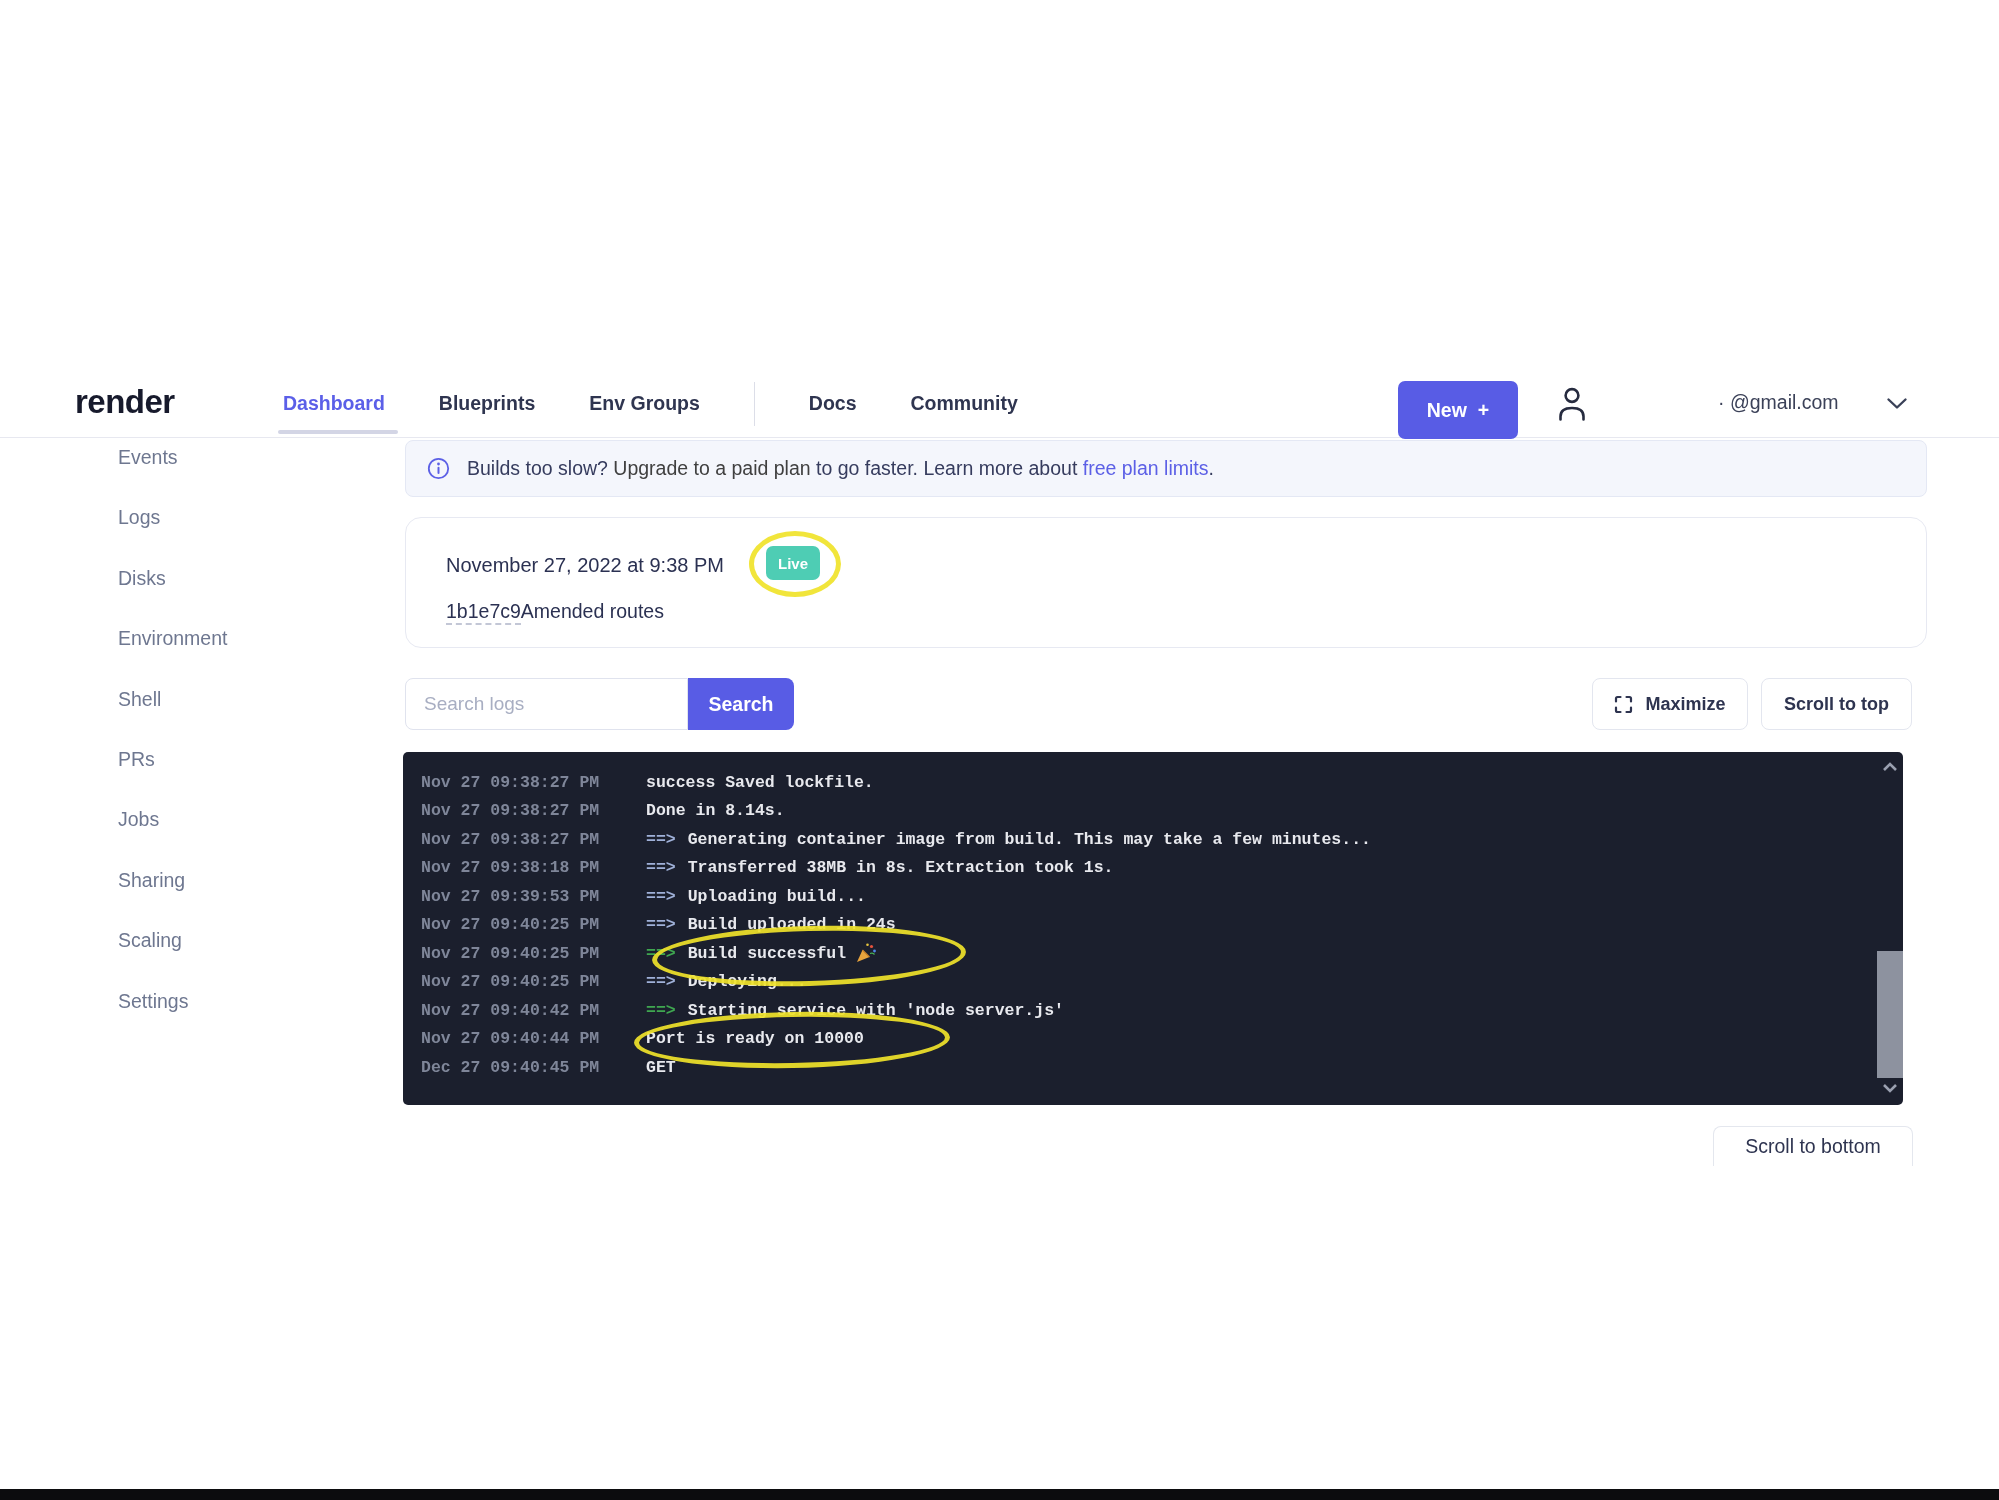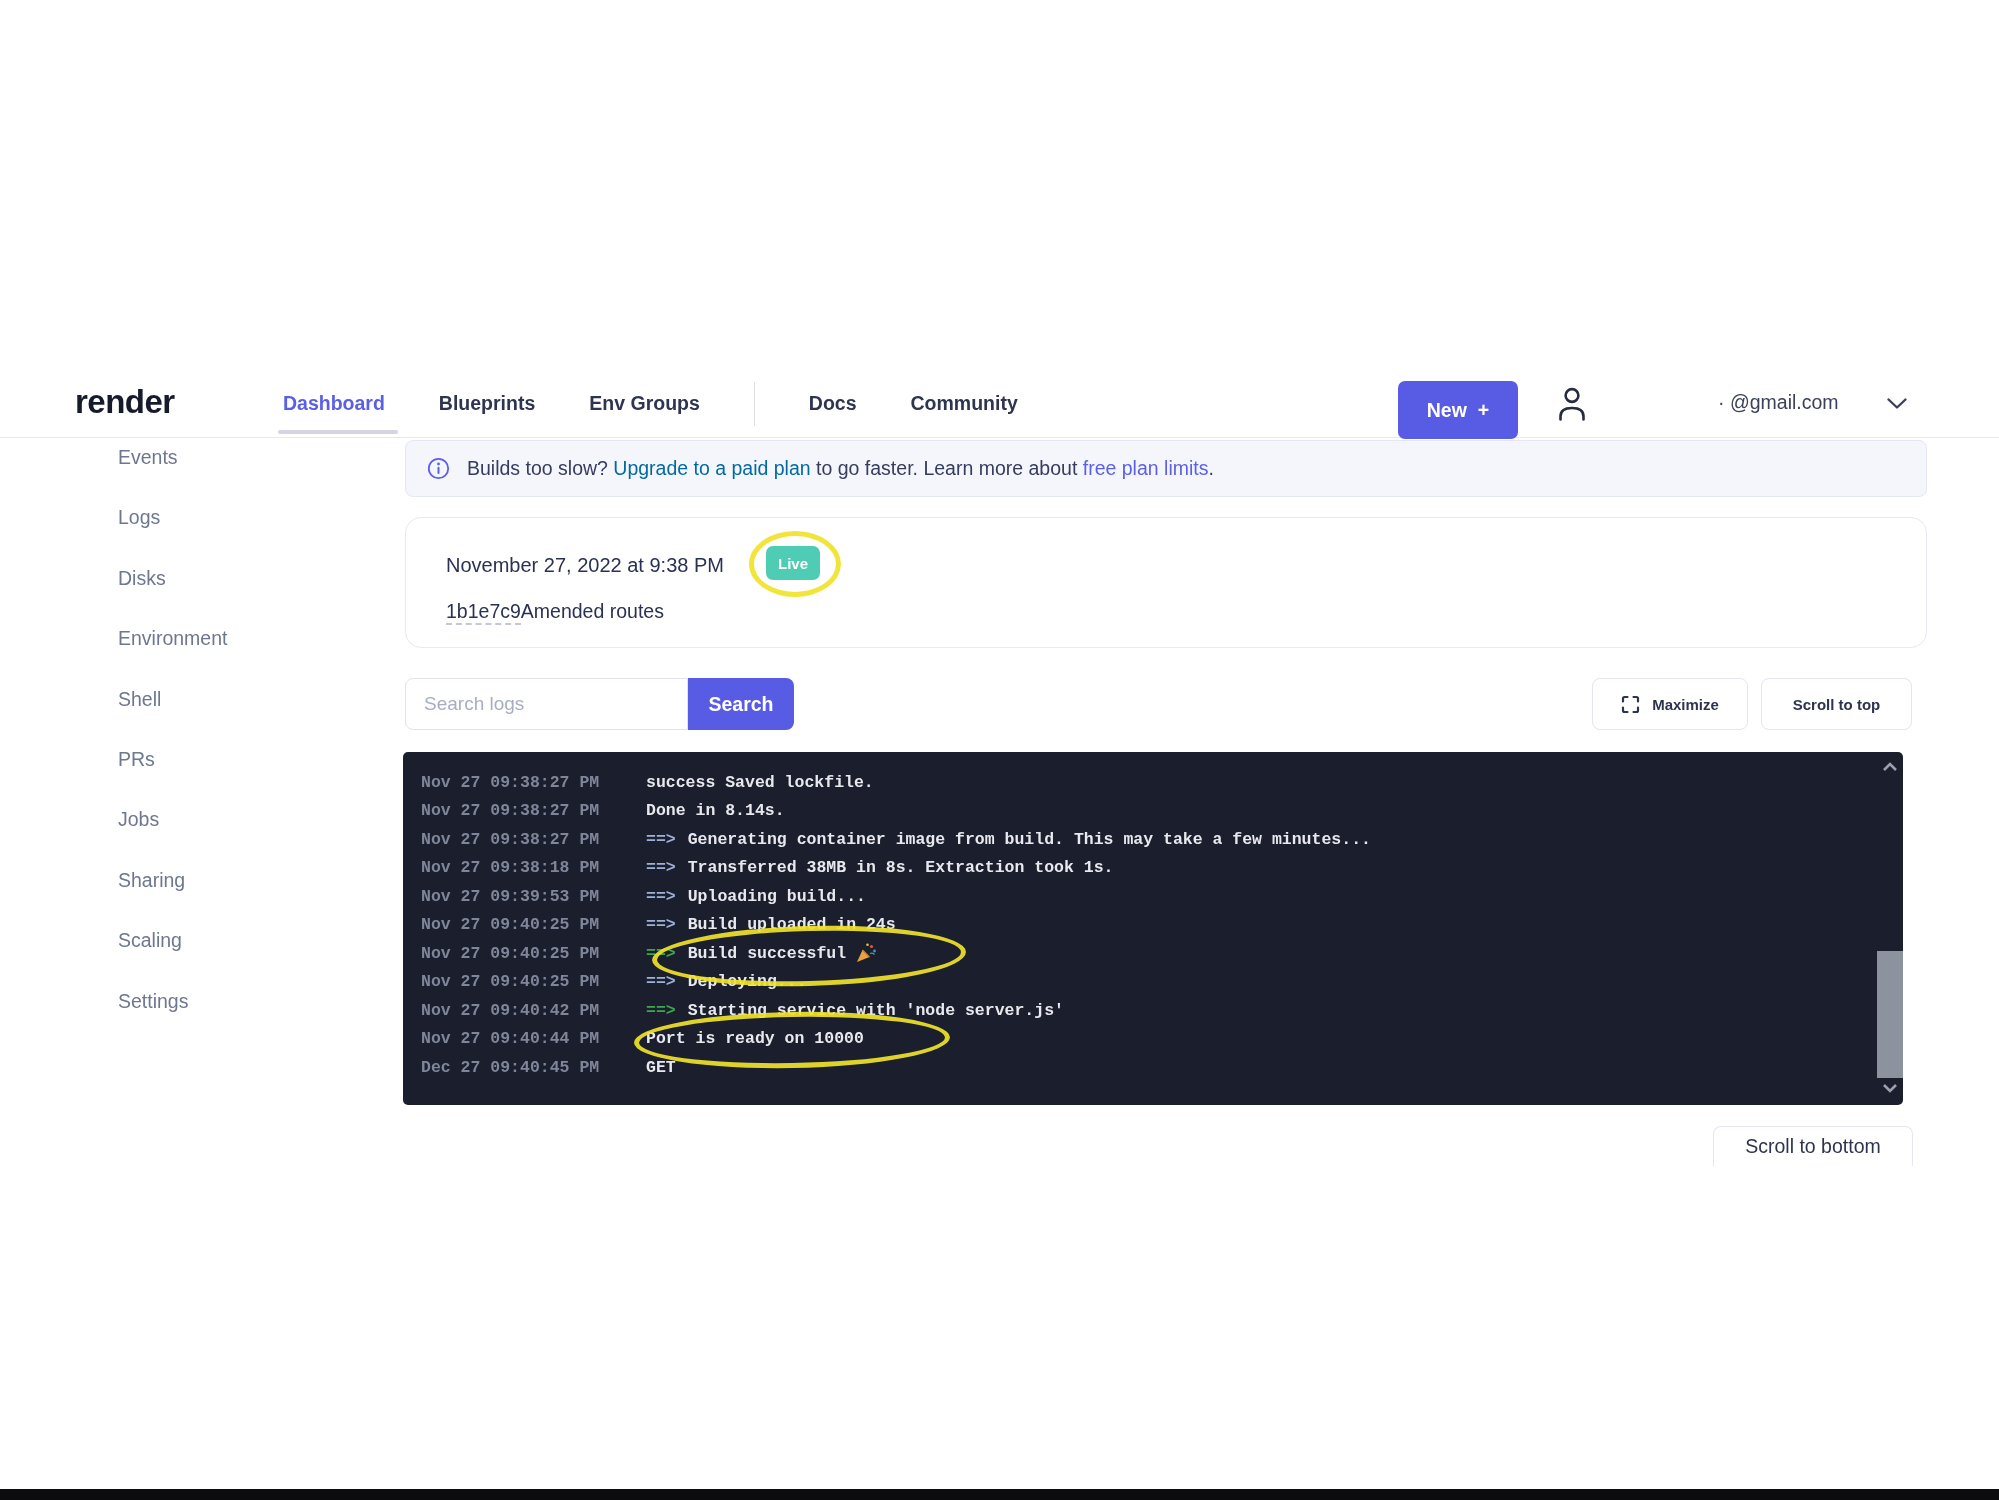--- a/index.html
+++ b/index.html
@@ -51,21 +51,21 @@
 
   
   .search-input{position:absolute;left:405px;top:678px;width:283px;height:52px;box-sizing:border-box;
                 border:1px solid #e0e3ee;border-radius:8px 0 0 8px;padding:0 18px;font-size:19px;
                 color:#2b3152;background:#fff;outline:none;font-family:inherit;}
   .search-input::placeholder{color:#a8aec2;}
   .search-btn{position:absolute;left:688px;top:678px;width:106px;height:52px;border:none;
               border-radius:0 8px 8px 0;background:#585ce5;color:#fff;font-size:19.5px;
               font-weight:700;font-family:inherit;cursor:pointer;}
   .btn-light{position:absolute;top:678px;height:52px;background:#fff;border:1px solid #e3e6ef;
-             border-radius:8px;font-size:15px;font-weight:700;color:#2e3450;font-family:inherit;
+             border-radius:8px;font-size:18px;font-weight:700;color:#2e3450;font-family:inherit;
              display:flex;align-items:center;justify-content:center;gap:12px;cursor:pointer;box-sizing:border-box;}
   #maximize-btn{left:1592px;width:156px;}
   #scroll-top-btn{left:1761px;width:151px;}
 
   
   .console{position:absolute;left:403px;top:752px;width:1500px;height:353px;background:#1b1f2d;
            border-radius:5px;font-family:"Liberation Mono","DejaVu Sans Mono",monospace;}
   .console ol{list-style:none;margin:0;padding:16px 0 0 18px;}
   .log-line{height:28.5px;display:flex;align-items:center;font-size:16.5px;font-weight:700;white-space:pre;}
   .log-time{width:225px;flex:none;color:#7f8699;}
@@ -145,21 +145,21 @@
 
   <div class="banner">
     <span class="info-icon">
       <svg width="23" height="23" viewBox="0 0 23 23">
         <circle cx="11.5" cy="11.5" r="9.7" fill="none" stroke="#5c60e6" stroke-width="1.8"></circle>
         <circle cx="11.5" cy="7" r="1.4" fill="#5c60e6"></circle>
         <rect x="10.5" y="9.8" width="2" height="7.2" rx="1" fill="#5c60e6"></rect>
       </svg>
     </span>
     <span>
-      <span>Builds too slow? </span><a style="color: #0369a1;">Upgrade to a paid plan</a><span> to go faster. Learn more about </span><a style="color: rgb(92, 96, 230);">free plan limits</a><span>.</span>
+      <span>Builds too slow? </span><a style="color: #404040;">Upgrade to a paid plan</a><span> to go faster. Learn more about </span><a style="color: rgb(92, 96, 230);">free plan limits</a><span>.</span>
     </span>
   </div>
 
   <section class="deploy-card">
     <div class="deploy-date">November 27, 2022 at 9:38 PM</div>
     <div class="live-badge" style="background: rgb(78, 205, 180);">Live</div>
     <div class="commit-line">
       <span class="commit-hash">1b1e7c9</span><span class="commit-msg">Amended routes</span>
     </div>
   </section>

